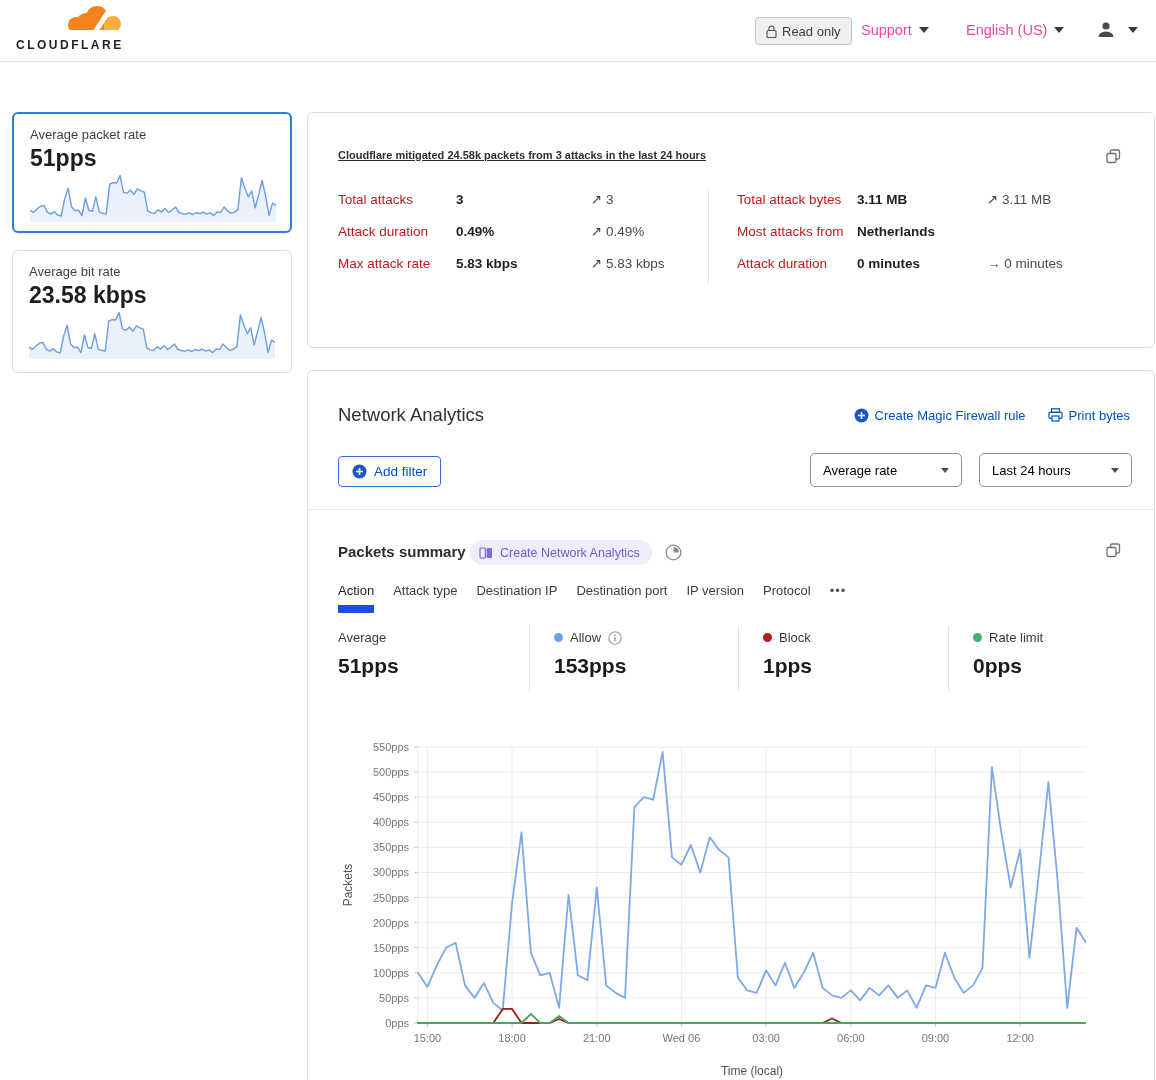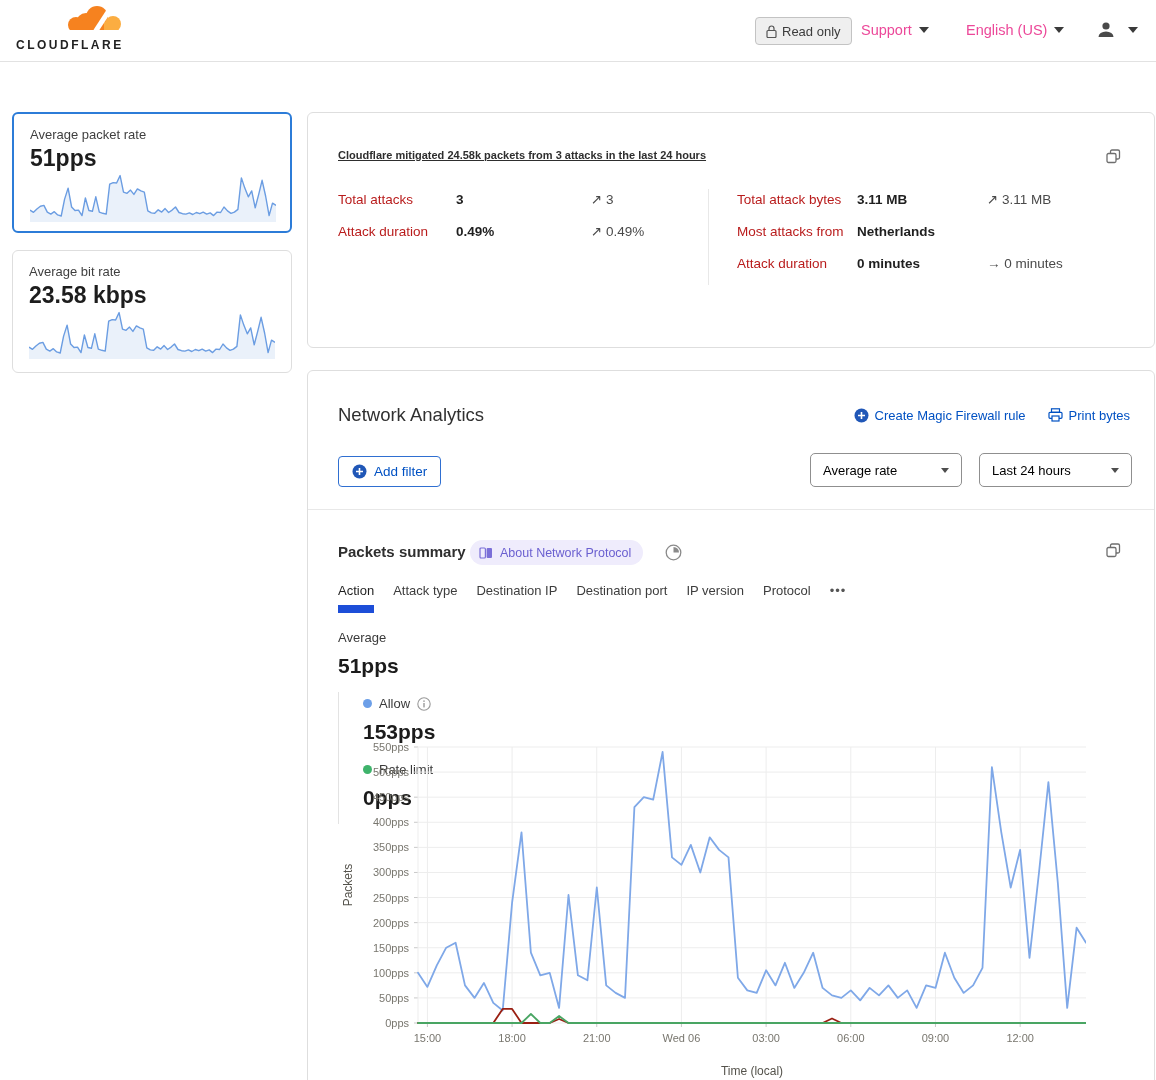--- a/index.html
+++ b/index.html
@@ -59,21 +59,21 @@
   .ps-badge { position:absolute; left:162px; top:169px; height:25px; padding:0 12px 0 9px;
     background:#efecfc; border-radius:13px; display:flex; align-items:center; gap:7px;
     font-size:12.5px; color:#6a5fd0; cursor:pointer; }
   .clock-btn { position:absolute; left:357px; top:173px; cursor:pointer; }
 
   .tabs { position:absolute; left:30px; top:212px; display:flex; gap:19px; font-size:13px; color:#3d3d3d; }
   .tab { padding-bottom:7px; cursor:pointer; }
   .tab.active { color:#1f1f1f; border-bottom:8px solid #1d4ed8; }
   .tab-more { letter-spacing:1px; color:#555; cursor:pointer; }
 
-  .legend-row { position:absolute; left:30px; top:255px; right:0; display:flex;flex-direction:column; }
+  .legend-row { position:absolute; left:30px; top:255px; right:0; display:flex; }
   .legend-cell { padding:4px 0 14px 0; }
   .legend-cell + .legend-cell { border-left:1px solid #e3e3e3; padding-left:24px; }
   .lc-1 { width:191px; } .lc-2 { width:209px; } .lc-3 { width:210px; } .lc-4 { width:200px; }
   .legend-head { display:flex; align-items:center; gap:7px; font-size:13px; color:#3a3a3a; }
   .dot { width:9px; height:9px; border-radius:50%; display:inline-block; }
   .legend-value { font-size:21px; font-weight:600; color:#1b1b1b; margin-top:9px; }
 
   .chart-box { position:absolute; left:30px; top:370px; }
   .tick { font-size:11px; fill:#78766e; }
   .axis-title { font-size:12px; fill:#55534c; }
@@ -157,20 +157,25 @@
     <div class="stats-col-l">
       <div class="stat-row">
         <span class="stat-label">Total attacks</span>
         <span class="stat-value">3</span>
         <span class="stat-trend">↗ 3</span>
       </div>
       <div class="stat-row">
         <span class="stat-label">Attack duration</span>
         <span class="stat-value">0.49%</span>
         <span class="stat-trend">↗ 0.49%</span>
+      </div>
+      <div class="stat-row">
+        <span class="stat-label">Max attack rate</span>
+        <span class="stat-value">5.83 kbps</span>
+        <span class="stat-trend">↗ 5.83 kbps</span>
       </div>
     </div>
     <div class="stats-col-r">
       <div class="stat-row">
         <span class="stat-label">Total attack bytes</span>
         <span class="stat-value">3.11 MB</span>
         <span class="stat-trend">↗ 3.11 MB</span>
       </div>
       <div class="stat-row">
         <span class="stat-label">Most attacks from</span>
@@ -227,21 +232,21 @@
 
   <div class="na-divider"></div>
 
   <div class="ps-title">Packets summary</div>
 
   <div class="ps-badge">
     <svg width="14" height="12" viewBox="0 0 14 12">
       <rect x="1" y="1" width="5.4" height="10" rx="1" fill="none" stroke="#7b6fd8" stroke-width="1.2"></rect>
       <rect x="7.6" y="1" width="5.4" height="10" rx="1" fill="#7b6fd8"></rect>
     </svg>
-    <span>About Network Protocol</span>
+    <span>Create Network Analytics</span>
   </div>
 
   <svg class="clock-btn" width="17" height="17" viewBox="0 0 17 17">
     <circle cx="8.5" cy="8.5" r="7.3" fill="none" stroke="#8a8a8a" stroke-width="1.3"></circle>
     <path d="M8.5 8.5 V3 A5.5 5.5 0 0 1 14 8.5 z" fill="#8a8a8a"></path>
   </svg>
 
   <svg class="copy-icon" style="right:33px; top:172px;" width="15" height="15" viewBox="0 0 15 15">
     <rect x="4.5" y="1" width="9" height="9" rx="1.5" fill="none" stroke="#6e6e6e" stroke-width="1.3"></rect>
     <rect x="1" y="4.5" width="9" height="9" rx="1.5" fill="#fff" stroke="#6e6e6e" stroke-width="1.3"></rect>
@@ -268,20 +273,27 @@
       <div class="legend-head">
         <span class="dot" style="background: rgb(108, 159, 232);"></span>
         <span>Allow</span>
         <svg width="14" height="14" viewBox="0 0 14 14">
           <circle cx="7" cy="7" r="6.2" fill="none" stroke="#9a9a9a" stroke-width="1.1"></circle>
           <rect x="6.3" y="6" width="1.4" height="4.4" fill="#9a9a9a"></rect>
           <rect x="6.3" y="3.4" width="1.4" height="1.5" fill="#9a9a9a"></rect>
         </svg>
       </div>
       <div class="legend-value">153pps</div>
+    </div>
+    <div class="legend-cell lc-3">
+      <div class="legend-head">
+        <span class="dot" style="background: rgb(176, 32, 16);"></span>
+        <span>Block</span>
+      </div>
+      <div class="legend-value">1pps</div>
     </div>
     <div class="legend-cell lc-4">
       <div class="legend-head">
         <span class="dot" style="background: rgb(62, 179, 107);"></span>
         <span>Rate limit</span>
       </div>
       <div class="legend-value">0pps</div>
     </div>
   </div>
 

